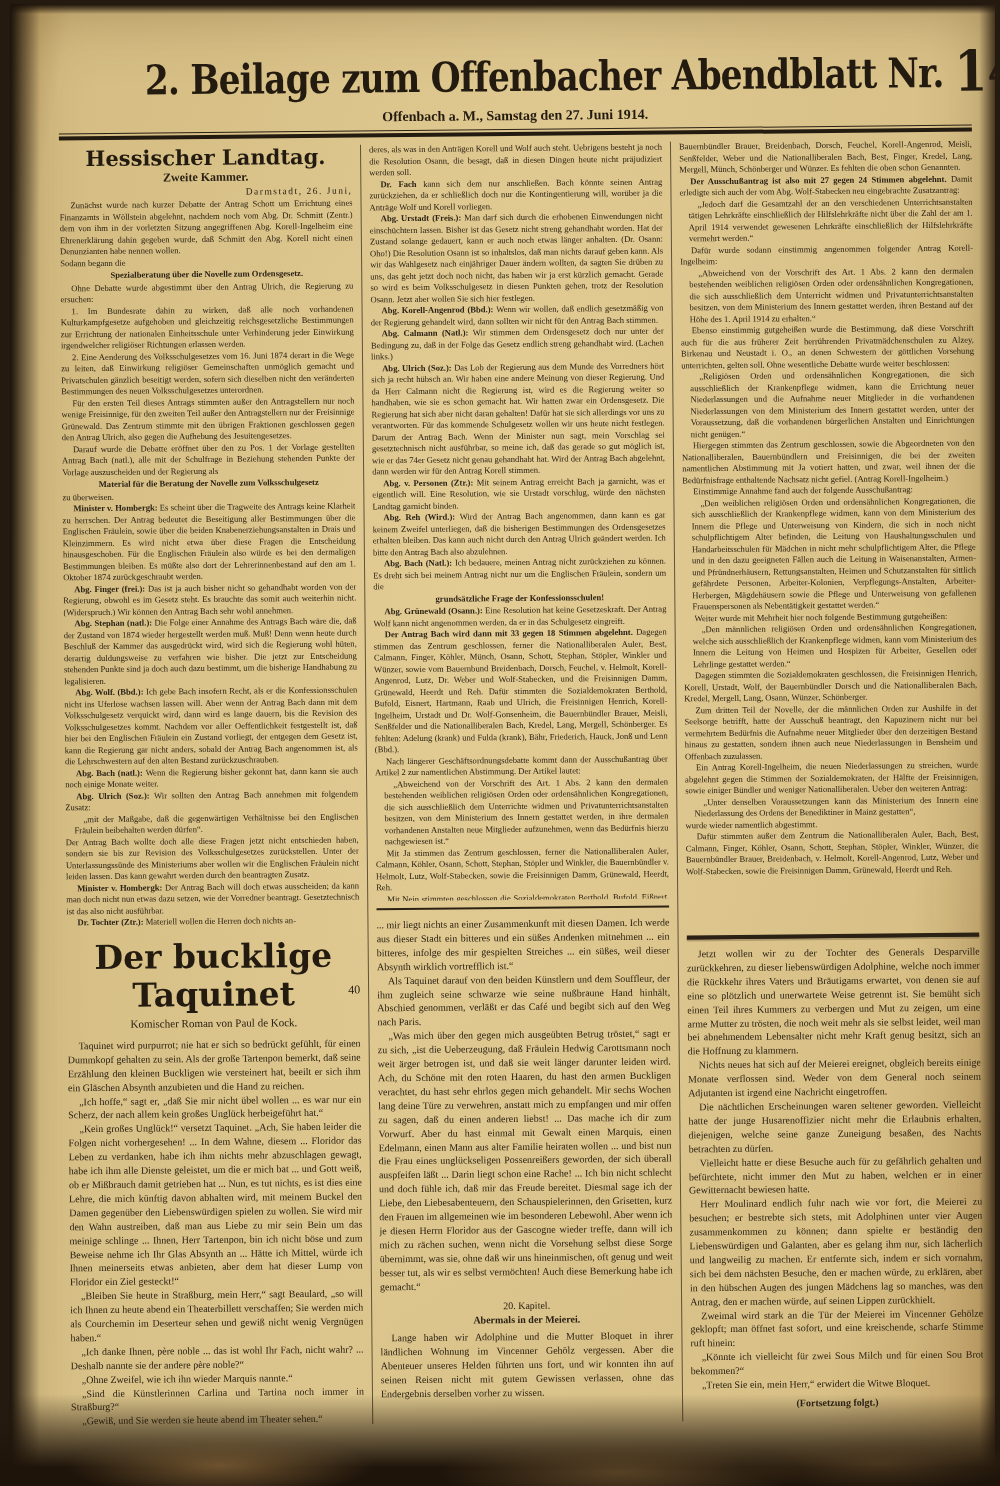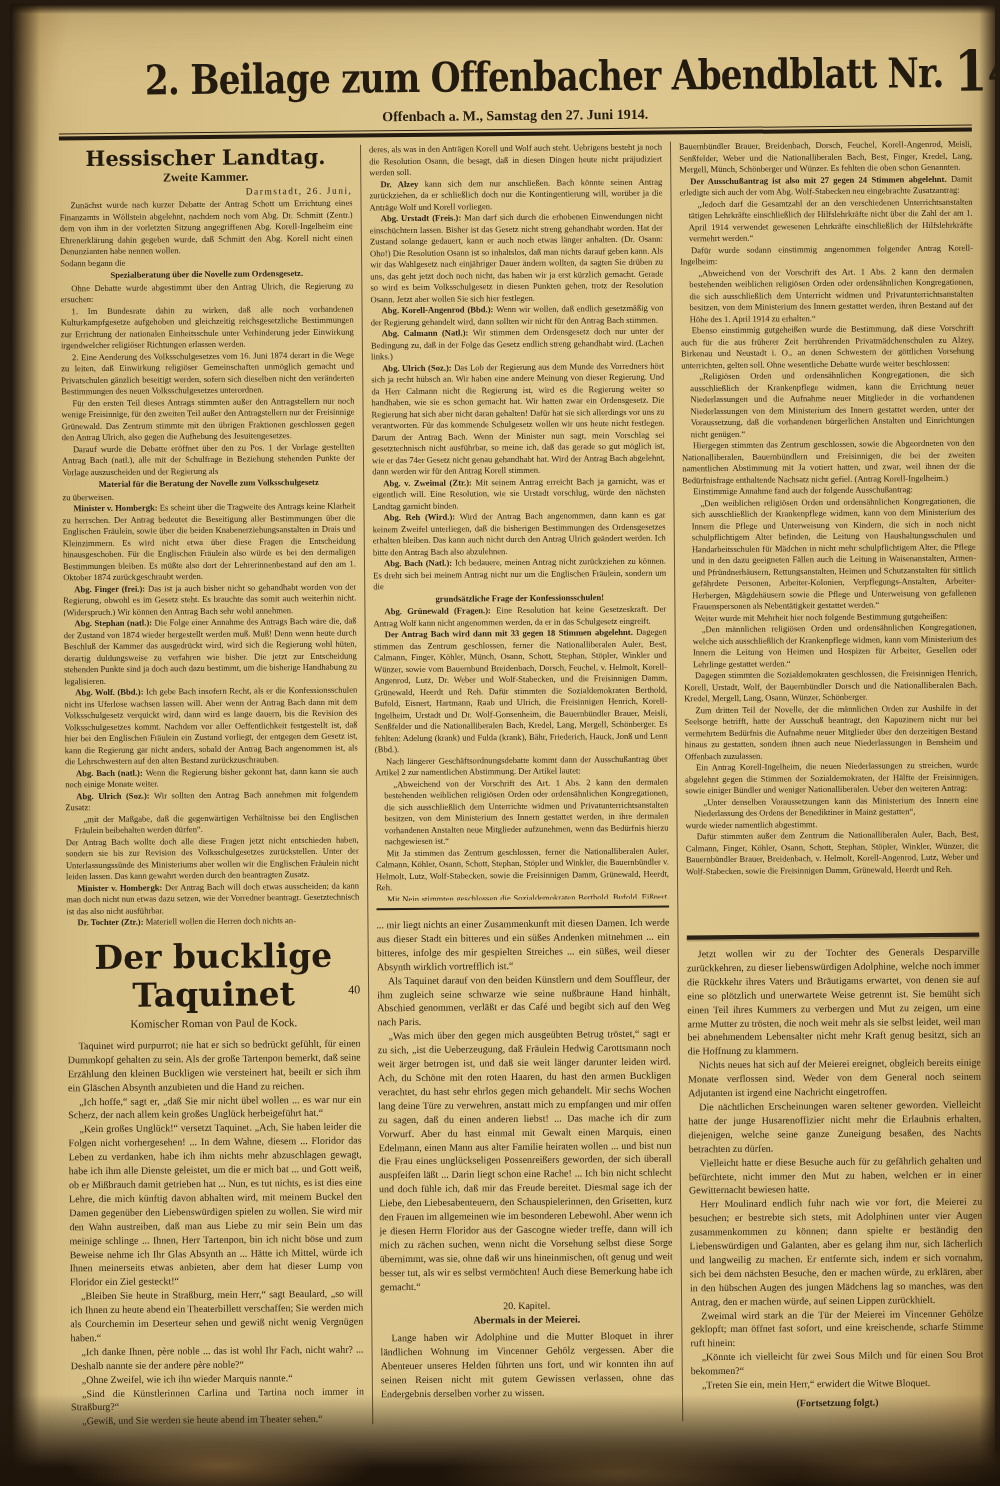--- a/index.html
+++ b/index.html
@@ -124,30 +124,30 @@
             <p class="para">„Ich danke Ihnen, père noble ... das ist wohl Ihr Fach, nicht wahr? ... Deshalb nannte sie der andere père noble?“</p>
             <p class="para">„Ohne Zweifel, wie ich ihn wieder Marquis nannte.“</p>
             <p class="para">„Sind die Künstlerinnen Carlina und Tartina noch immer in Straßburg?“</p>
             <p class="para">„Gewiß, und Sie werden sie heute abend im Theater sehen.“</p>
             <p class="para">„Besten Dank, ich muß mich davon zu entbinden bitten</p>
           </div>
         </div>
         <div class="column">
           <div class="col-top" style="height: 757px;">
             <p class="para flush">deres, als was in den Anträgen Korell und Wolf auch steht. Uebrigens besteht ja noch die Resolution Osann, die besagt, daß in diesen Dingen heute nicht präjudiziert werden soll.</p>
-            <p class="para"><b>Dr. Alzey </b>kann sich dem nur anschließen. Bach könnte seinen Antrag zurückziehen, da er schließlich doch nur die Kontingentierung will, worüber ja die Anträge Wolf und Korell vorliegen.</p>
+            <p class="para"><b>Dr. Fach </b>kann sich dem nur anschließen. Bach könnte seinen Antrag zurückziehen, da er schließlich doch nur die Kontingentierung will, worüber ja die Anträge Wolf und Korell vorliegen.</p>
             <p class="para"><b>Abg. Urstadt (Freis.): </b>Man darf sich durch die erhobenen Einwendungen nicht einschüchtern lassen. Bisher ist das Gesetz nicht streng gehandhabt worden. Hat der Zustand solange gedauert, kann er auch noch etwas länger anhalten. (Dr. Osann: Oho!) Die Resolution Osann ist so inhaltslos, daß man nichts darauf geben kann. Als wir das Wahlgesetz nach einjähriger Dauer ändern wollten, da sagten Sie drüben zu uns, das geht jetzt doch noch nicht, das haben wir ja erst kürzlich gemacht. Gerade so wird es beim Volksschulgesetz in diesen Punkten gehen, trotz der Resolution Osann. Jetzt aber wollen Sie sich hier festlegen.</p>
             <p class="para"><b>Abg. Korell-Angenrod (Bbd.): </b>Wenn wir wollen, daß endlich gesetzmäßig von der Regierung gehandelt wird, dann sollten wir nicht für den Antrag Bach stimmen.</p>
             <p class="para"><b>Abg. Calmann (Natl.): </b>Wir stimmen dem Ordensgesetz doch nur unter der Bedingung zu, daß in der Folge das Gesetz endlich streng gehandhabt wird. (Lachen links.)</p>
             <p class="para"><b>Abg. Ulrich (Soz.): </b>Das Lob der Regierung aus dem Munde des Vorredners hört sich ja recht hübsch an. Wir haben eine andere Meinung von dieser Regierung. Und da Herr Calmann nicht die Regierung ist, wird es die Regierung weiter so handhaben, wie sie es schon gemacht hat. Wir hatten zwar ein Ordensgesetz. Die Regierung hat sich aber nicht daran gehalten! Dafür hat sie sich allerdings vor uns zu verantworten. Für das kommende Schulgesetz wollen wir uns heute nicht festlegen. Darum der Antrag Bach. Wenn der Minister nun sagt, mein Vorschlag sei gesetztechnisch nicht ausführbar, so meine ich, daß das gerade so gut möglich ist, wie er das 74er Gesetz nicht genau gehandhabt hat. Wird der Antrag Bach abgelehnt, dann werden wir für den Antrag Korell stimmen.</p>
-            <p class="para"><b>Abg. v. Zweimal (Ztr.): </b>Mit seinem Antrag erreicht Bach ja garnicht, was er eigentlich will. Eine Resolution, wie sie Urstadt vorschlug, würde den nächsten Landtag garnicht binden.</p>
+            <p class="para"><b>Abg. v. Personen (Ztr.): </b>Mit seinem Antrag erreicht Bach ja garnicht, was er eigentlich will. Eine Resolution, wie sie Urstadt vorschlug, würde den nächsten Landtag garnicht binden.</p>
             <p class="para"><b>Abg. Reh (Wird.): </b>Wird der Antrag Bach angenommen, dann kann es gar keinem Zweifel unterliegen, daß die bisherigen Bestimmungen des Ordensgesetzes erhalten bleiben. Das kann auch nicht durch den Antrag Ulrich geändert werden. Ich bitte den Antrag Bach also abzulehnen.</p>
             <p class="para"><b>Abg. Bach (Natl.): </b>Ich bedauere, meinen Antrag nicht zurückziehen zu können. Es dreht sich bei meinem Antrag nicht nur um die Englischen Fräulein, sondern um die</p>
             <div class="crosshead">grundsätzliche Frage der Konfessionsschulen!</div>
-            <p class="para"><b>Abg. Grünewald (Fragen.): </b>Eine Resolution hat keine Gesetzeskraft. Der Antrag Wolf kann nicht angenommen werden, da er in das Schulgesetz eingreift.</p>
+            <p class="para"><b>Abg. Grünewald (Osann.): </b>Eine Resolution hat keine Gesetzeskraft. Der Antrag Wolf kann nicht angenommen werden, da er in das Schulgesetz eingreift.</p>
             <p class="para"><b>Der Antrag Bach wird dann mit 33 gegen 18 Stimmen abgelehnt. </b>Dagegen stimmen das Zentrum geschlossen, ferner die Nationalliberalen Auler, Best, Calmann, Finger, Köhler, Münch, Osann, Schott, Stephan, Stöpler, Winkler und Wünzer, sowie vom Bauernbund Breidenbach, Dorsch, Feuchel, v. Helmolt, Korell-Angenrod, Lutz, Dr. Weber und Wolf-Stabecken, und die Freisinnigen Damm, Grünewald, Heerdt und Reh. Dafür stimmten die Sozialdemokraten Berthold, Bufold, Eisnert, Hartmann, Raab und Ulrich, die Freisinnigen Henrich, Korell-Ingelheim, Urstadt und Dr. Wolf-Gonsenheim, die Bauernbündler Brauer, Meisli, Senßfelder und die Nationalliberalen Bach, Kredel, Lang, Mergell, Schönberger. Es fehlten: Adelung (krank) und Fulda (krank), Bähr, Friederich, Hauck, Jonß und Lenn (Bbd.).</p>
             <p class="para">Nach längerer Geschäftsordnungsdebatte kommt dann der Ausschußantrag über Artikel 2 zur namentlichen Abstimmung. Der Artikel lautet:</p>
             <p class="quote">„Abweichend von der Vorschrift des Art. 1 Abs. 2 kann den dermalen bestehenden weiblichen religiösen Orden oder ordensähnlichen Kongregationen, die sich ausschließlich dem Unterrichte widmen und Privatunterrichtsanstalten besitzen, von dem Ministerium des Innern gestattet werden, in ihre dermalen vorhandenen Anstalten neue Mitglieder aufzunehmen, wenn das Bedürfnis hierzu nachgewiesen ist.“</p>
             <p class="para">Mit Ja stimmen das Zentrum geschlossen, ferner die Nationalliberalen Auler, Calmann, Köhler, Osann, Schott, Stephan, Stöpler und Winkler, die Bauernbündler v. Helmolt, Lutz, Wolf-Stabecken, sowie die Freisinnigen Damm, Grünewald, Heerdt, Reh.</p>
             <p class="para">Mit Nein stimmten geschlossen die Sozialdemokraten Berthold, Bufold, Eißnert, Hartmann, Raab und Ulrich, ferner die Freisinnigen Henrich, Korell-Ingelheim, Urstadt, Wolf-Gonsenheim, die</p>
           </div>
           <div class="col-bottom">
             <div class="rule-sep"></div>
             <p class="para flush">... mir liegt nichts an einer Zusammenkunft mit diesen Damen. Ich werde aus dieser Stadt ein bitteres und ein süßes Andenken mitnehmen ... ein bitteres, infolge des mir gespielten Streiches ... ein süßes, weil dieser Absynth wirklich vortrefflich ist.“</p>
             <p class="para">Als Taquinet darauf von den beiden Künstlern und dem Souffleur, der ihm zugleich seine schwarze wie seine nußbraune Hand hinhält, Abschied genommen, verläßt er das Café und begibt sich auf den Weg nach Paris.</p>

